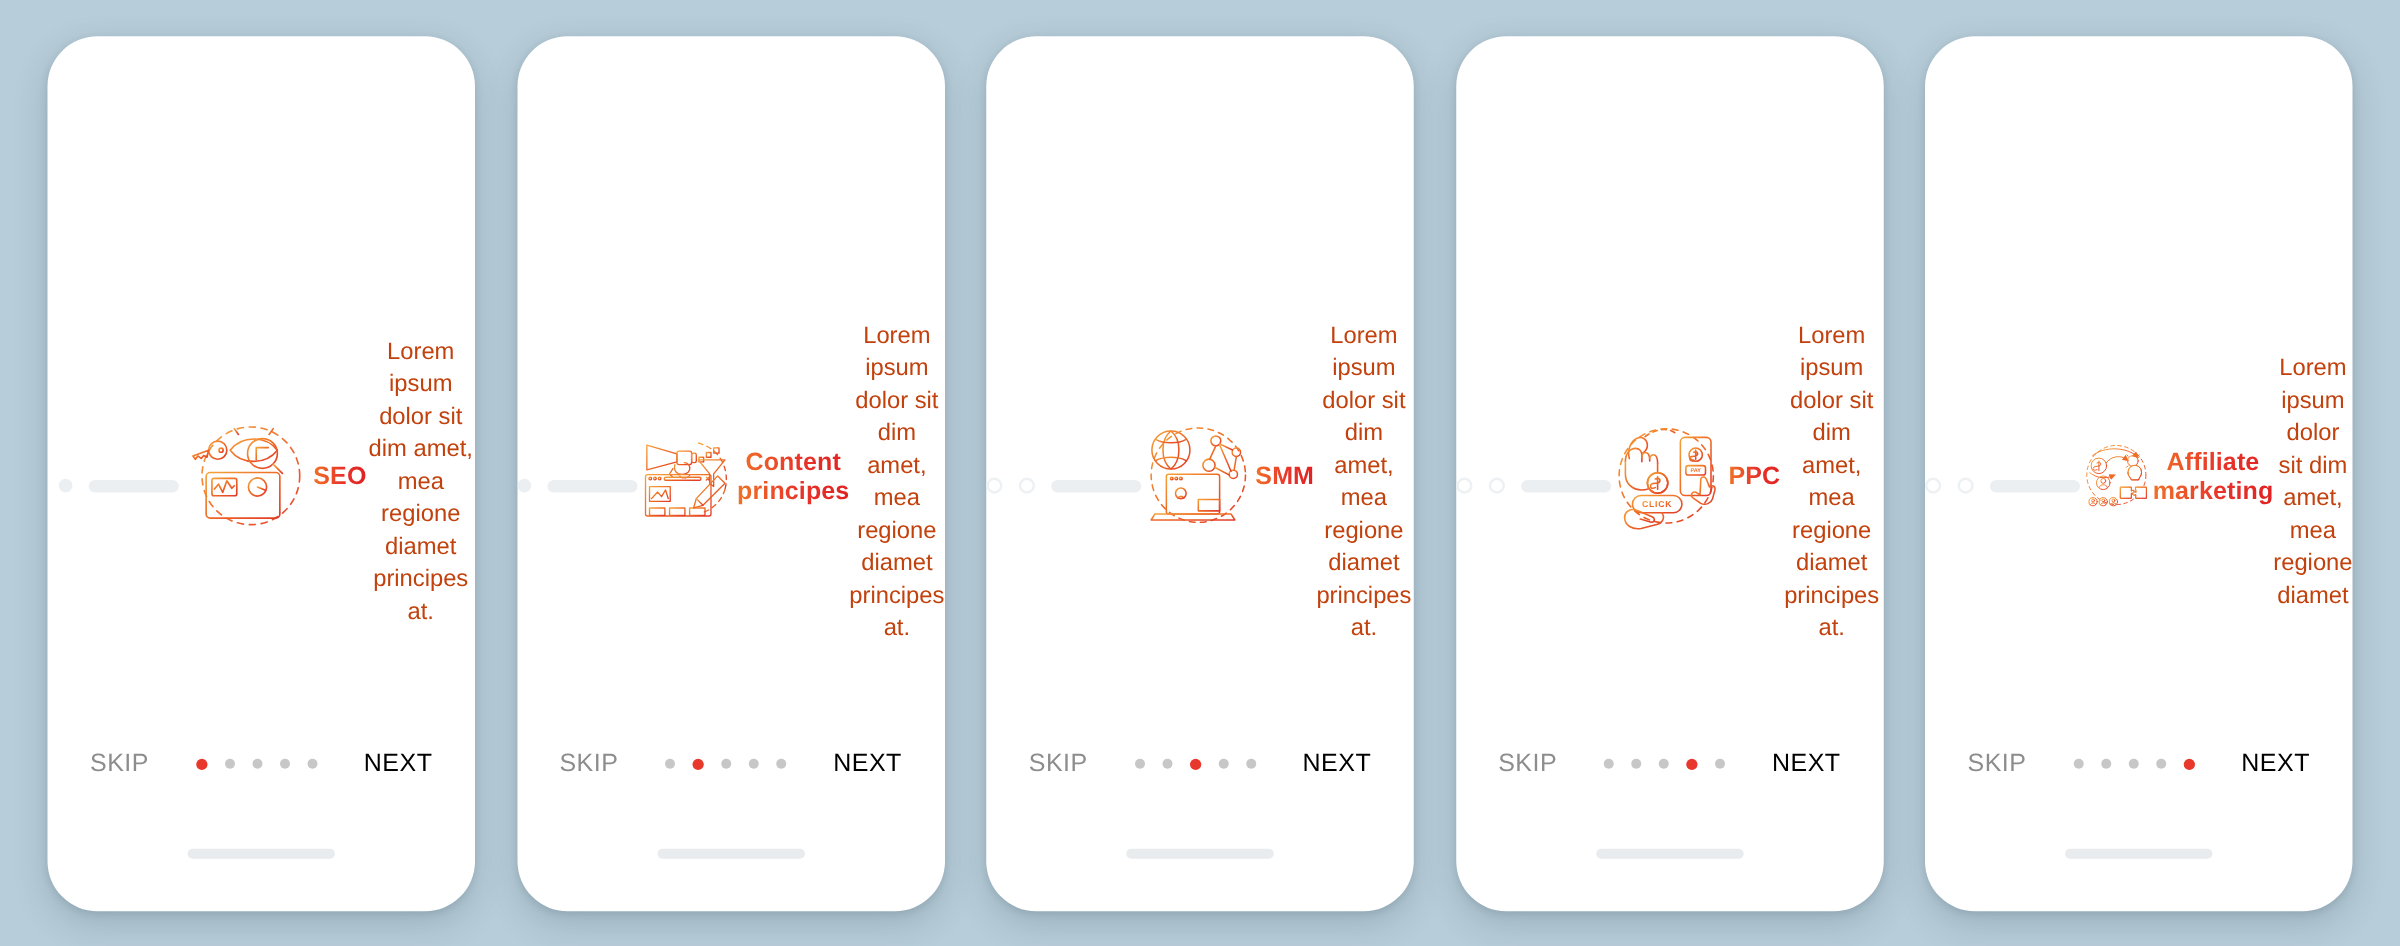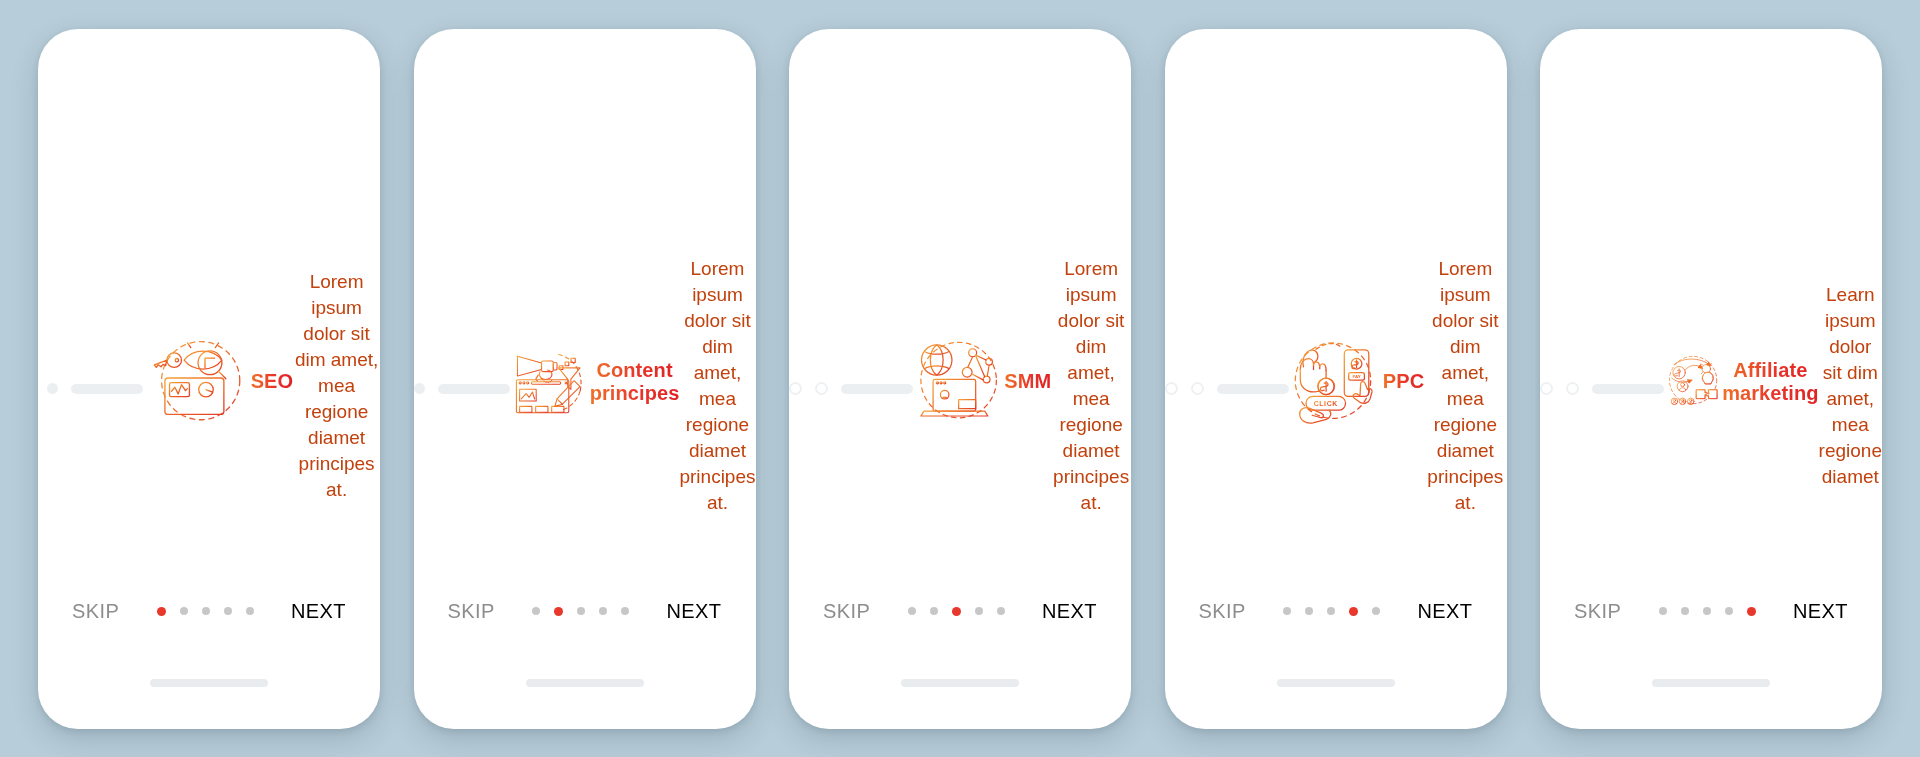--- a/index.html
+++ b/index.html
@@ -496,21 +496,21 @@
 
           <path d="M168 186 L212 186 L212 202 q12 -8 12 4 q0 12 -12 5 L212 232 L168 232 Z" fill="#fff"></path>
           <path d="M168 186 L212 186 L212 202 q12 -8 12 4 q0 12 -12 5 L212 232 L168 232 Z" fill="none"></path>
           <path d="M230 186 L274 186 L274 232 L230 232 L230 216 q-12 8 -12 -4 q0 -12 12 -5 Z" fill="#fff"></path>
           <path d="M230 186 L274 186 L274 232 L230 232 L230 216 q-12 8 -12 -4 q0 -12 12 -5 Z" fill="none"></path>
         </g>
       </svg>
     </div>
 
     <div class="title">Affiliate marketing</div>
-    <div class="desc">Learn ipsum dolor sit dim amet, mea regione diamet</div>
+    <div class="desc">Lorem ipsum dolor sit dim amet, mea regione diamet</div>
 
     <div class="nav">
       <span class="skip">SKIP</span>
       <span class="dots">
         <span class="dot"></span>
         <span class="dot"></span>
         <span class="dot"></span>
         <span class="dot"></span>
         <span class="dot on"></span>
       </span>

